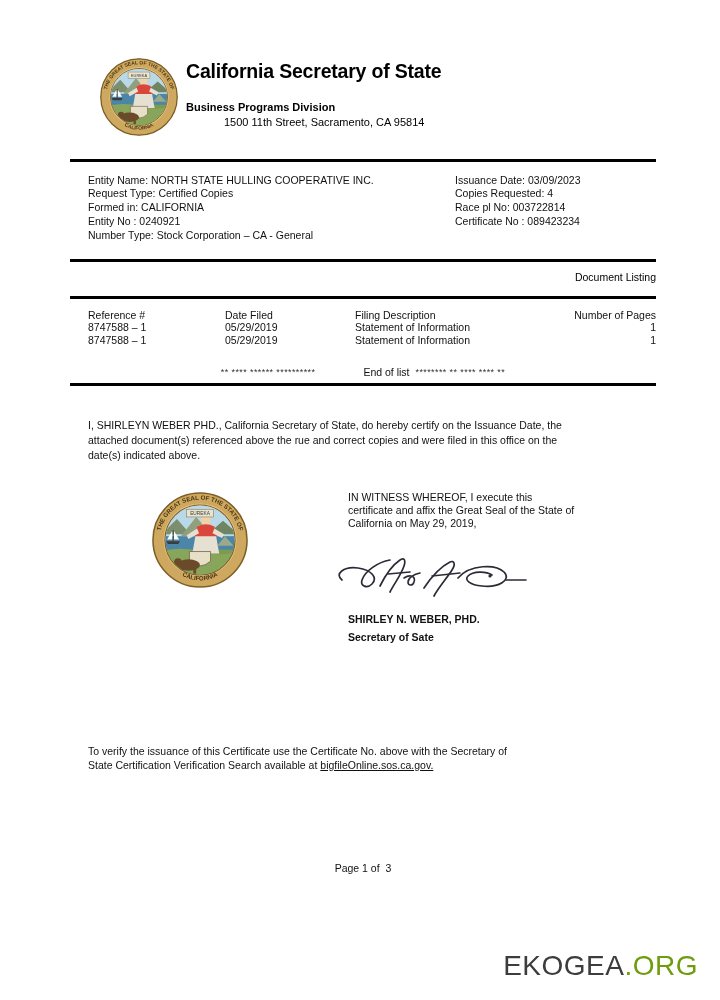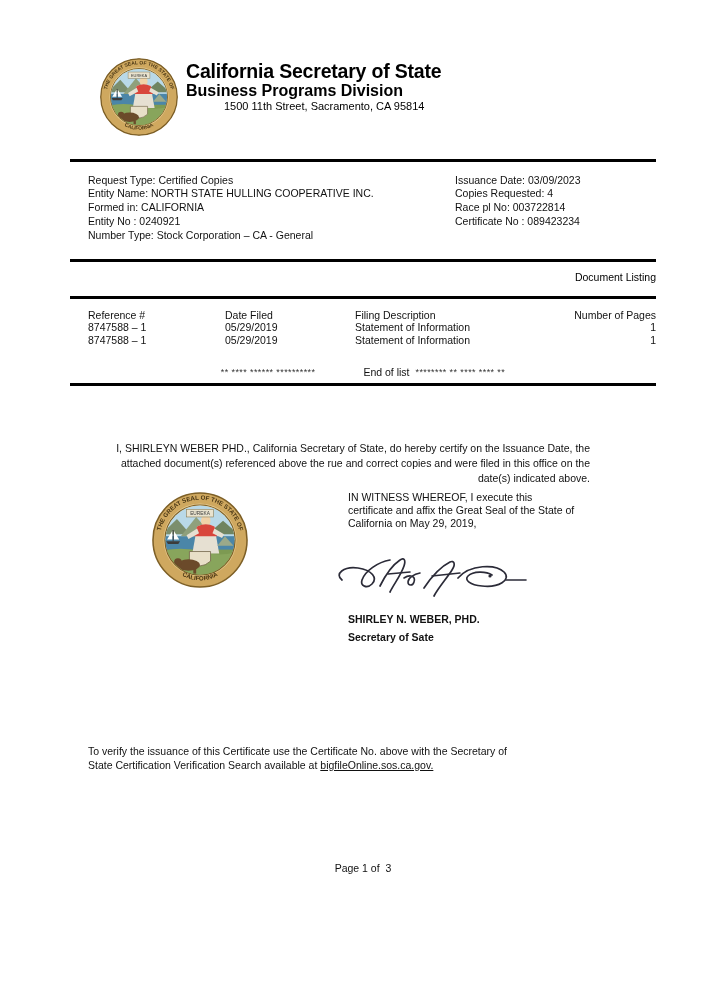--- a/index.html
+++ b/index.html
@@ -41,24 +41,24 @@
   }
   .org-title {
     font-size: 19.5px;
     font-weight: bold;
     letter-spacing: -0.2px;
     line-height: 22px;
     color: #000000;
     white-space: nowrap;
   }
   .org-div {
-    font-size: 16px;
+    font-size: 11px;
     font-weight: bold;
     line-height: 14px;
-    margin-top: 2px;
+    margin-top: 18px;
     color: #000000;
     white-space: nowrap;
   }
   .org-addr {
     font-size: 11px;
     line-height: 14px;
     margin-top: 1px;
     color: #000000;
     white-space: nowrap;
     margin-left: 38px;
@@ -145,25 +145,25 @@
   #end-of-list .eol-label {
     font-size: 10.5px;
     padding: 0 6px;
     margin-left: 42px;
   }
 
   
   #cert-para {
     position: absolute;
     left: 88px;
-    top: 441px;
+    top: 418px;
     width: 502px;
     font-size: 10.5px;
     line-height: 15px;
-    text-align: right;
+    text-align: left;
   }
 
   
   #sig-seal {
     position: absolute;
     left: 152px;
     top: 492px;
     width: 96px;
     height: 96px;
   }
@@ -312,22 +312,22 @@
       <div class="org-title">California Secretary of State</div>
       <div class="org-div">Business Programs Division</div>
       <div class="org-addr">1500 11th Street, Sacramento, CA 95814</div>
     </div>
   </div>
 
   <div class="rule" style="top:159px;"></div>
 
   <div id="request-info">
     <div class="col-left">
+      <div class="row">Entity Name: NORTH STATE HULLING COOPERATIVE INC.</div>
       <div class="row">Request Type: Certified Copies</div>
-      <div class="row">Entity Name: NORTH STATE HULLING COOPERATIVE INC.</div>
       <div class="row">Formed in: CALIFORNIA</div>
       <div class="row">Entity No : 0240921</div>
       <div class="row">Number Type: Stock Corporation – CA - General</div>
     </div>
     <div class="col-right">
       <div class="row">Issuance Date: 03/09/2023</div>
       <div class="row">Copies Requested: 4</div>
       <div class="row">Race pl No: 003722814</div>
       <div class="row">Certificate No : 089423234</div>
     </div>
@@ -445,14 +445,15 @@
     </svg>
   </div>
 
   <div id="sig-name">SHIRLEY N. WEBER, PHD.</div>
   <div id="sig-role">Secretary of Sate</div>
 
   <div id="verify-note"><span>To verify the issuance of this Certificate use the Certificate No. above with the Secretary of State Certification Verification Search available at </span><span class="vlink">bigfileOnline.sos.ca.gov.</span></div>
 
   <div id="page-number">Page 1 of  3</div>
 
+  <div id="watermark"><span class="wm-main">EKOGEA</span><span class="wm-tld">.ORG</span></div>
 
 </div>
 
 </body></html>

